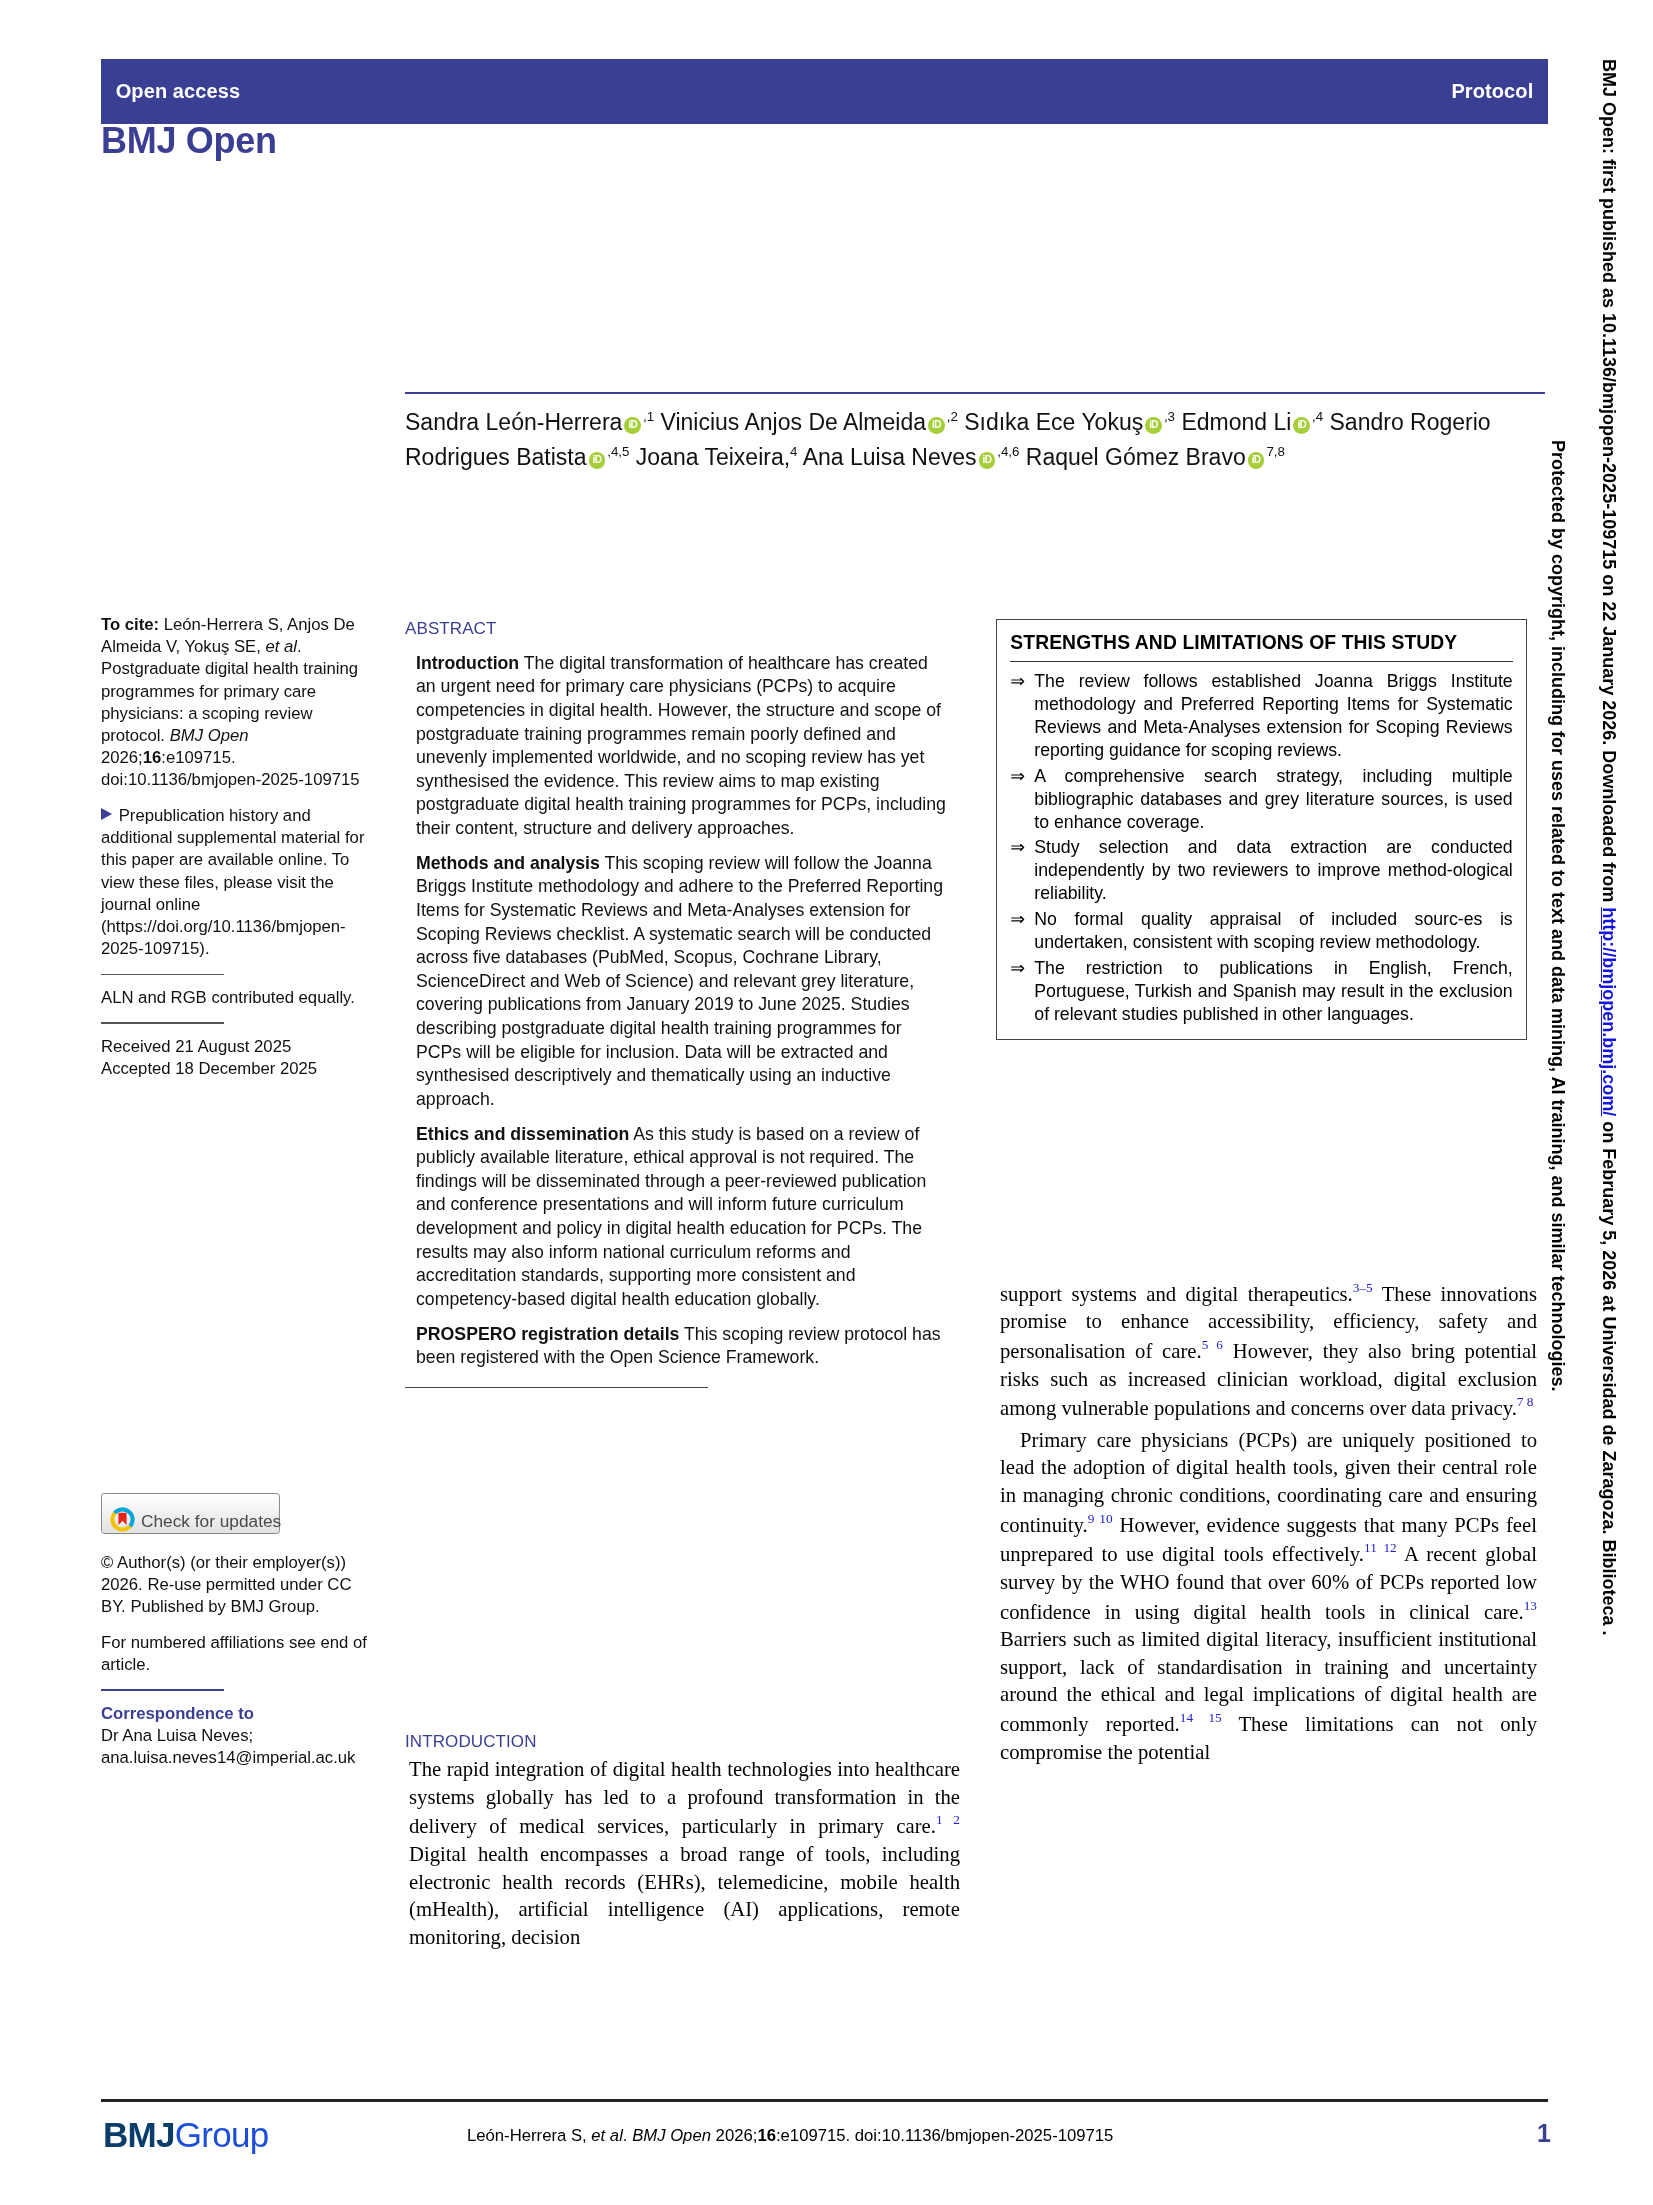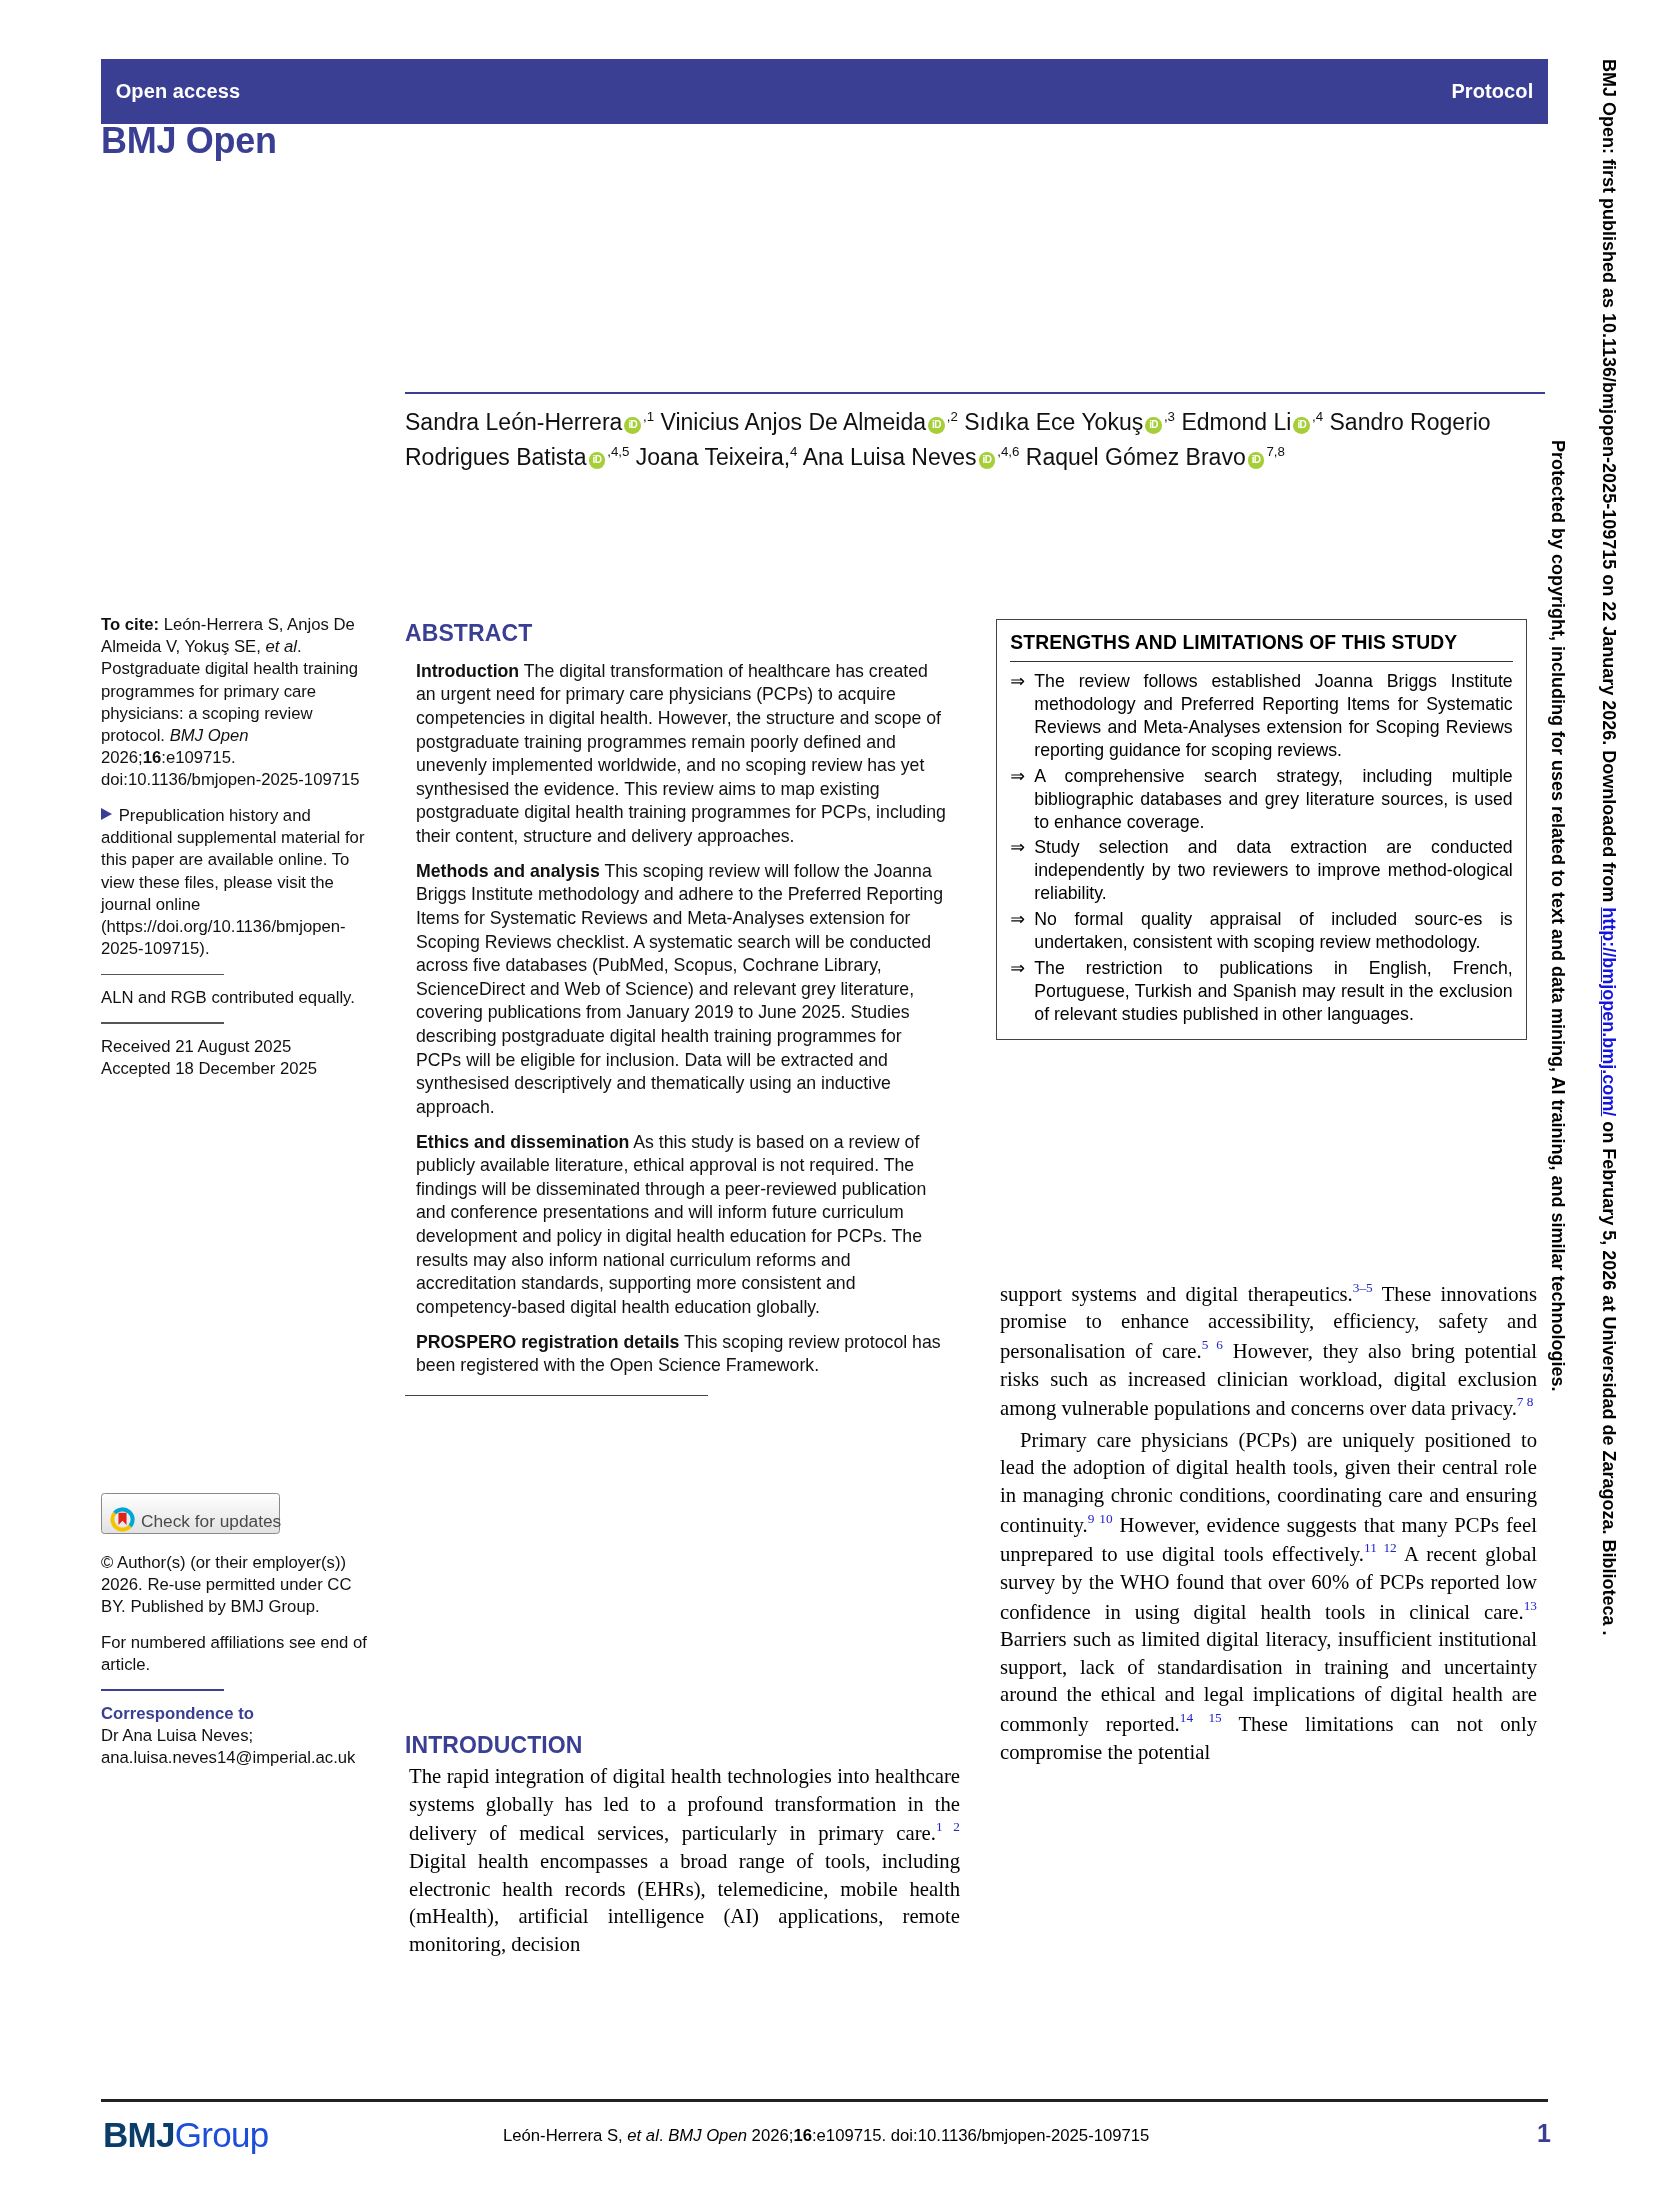--- a/index.html
+++ b/index.html
@@ -165,22 +165,22 @@
     position: absolute;
     left: 405px;
     top: 618px;
     width: 555px;
     font-size: 17.7px;
     line-height: 1.335;
     color: #111;
   }
   .sec-head {
     color: #3b3f94;
-    font-weight: bold;
-    font-size: 23px;
+    font-weight: normal;
+    font-size: 17px;
     letter-spacing: 0.1px;
     margin: 0 0 4px 0;
   }
   .abstract p { margin: 11px; }
   .abstract b { font-weight: bold; }
   .abs-rule {
     width: 303px;
     height: 1.3px;
     background: #444;
     margin: 17.3px 0 0 0;
@@ -272,21 +272,20 @@
     white-space: nowrap;
   }
   .bmj-group .bmj { color: #0b3d6b; }
   .bmj-group .grp { color: #1d4ed8; font-weight: normal; }
   .footer-cite {
     position: absolute;
     left: 467px;
     top: 2126px;
     font-size: 16.7px;
     white-space: nowrap;
-    margin-left: 36px;
   }
   .footer-cite i { font-style: italic; }
   .footer-cite b { font-weight: bold; }
   .pageno {
     position: absolute;
     right: 103px;
     top: 2119px;
     font-size: 25px;
     font-weight: bold;
     color: #3b3f94;

